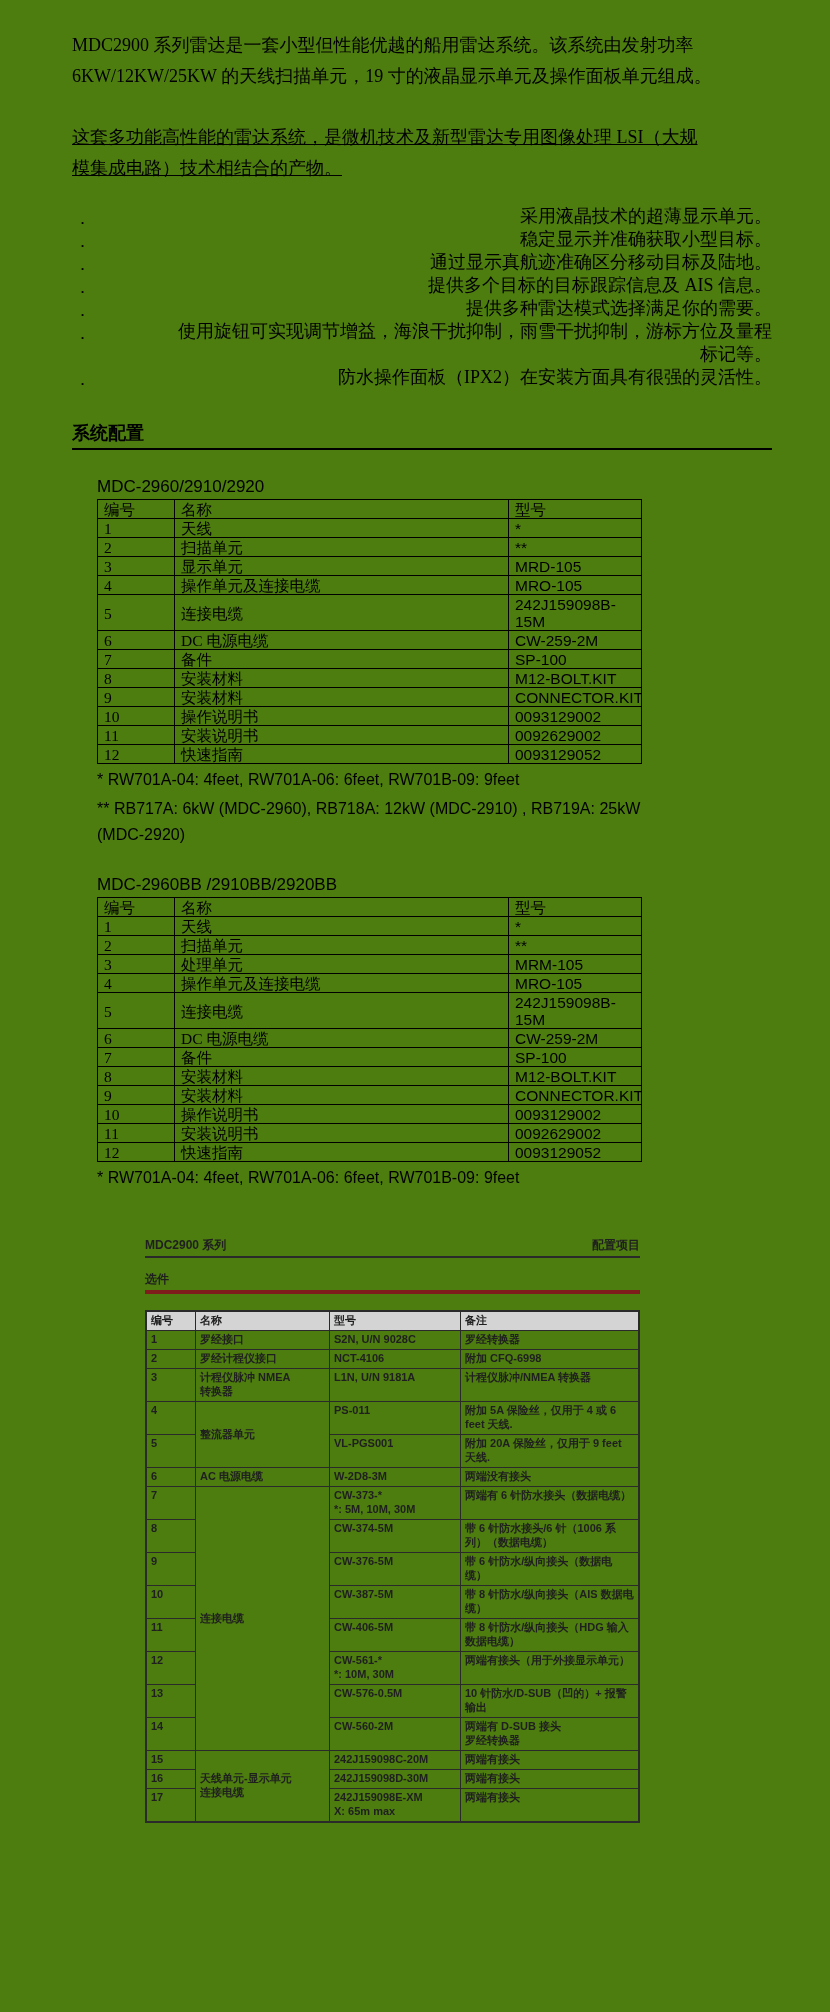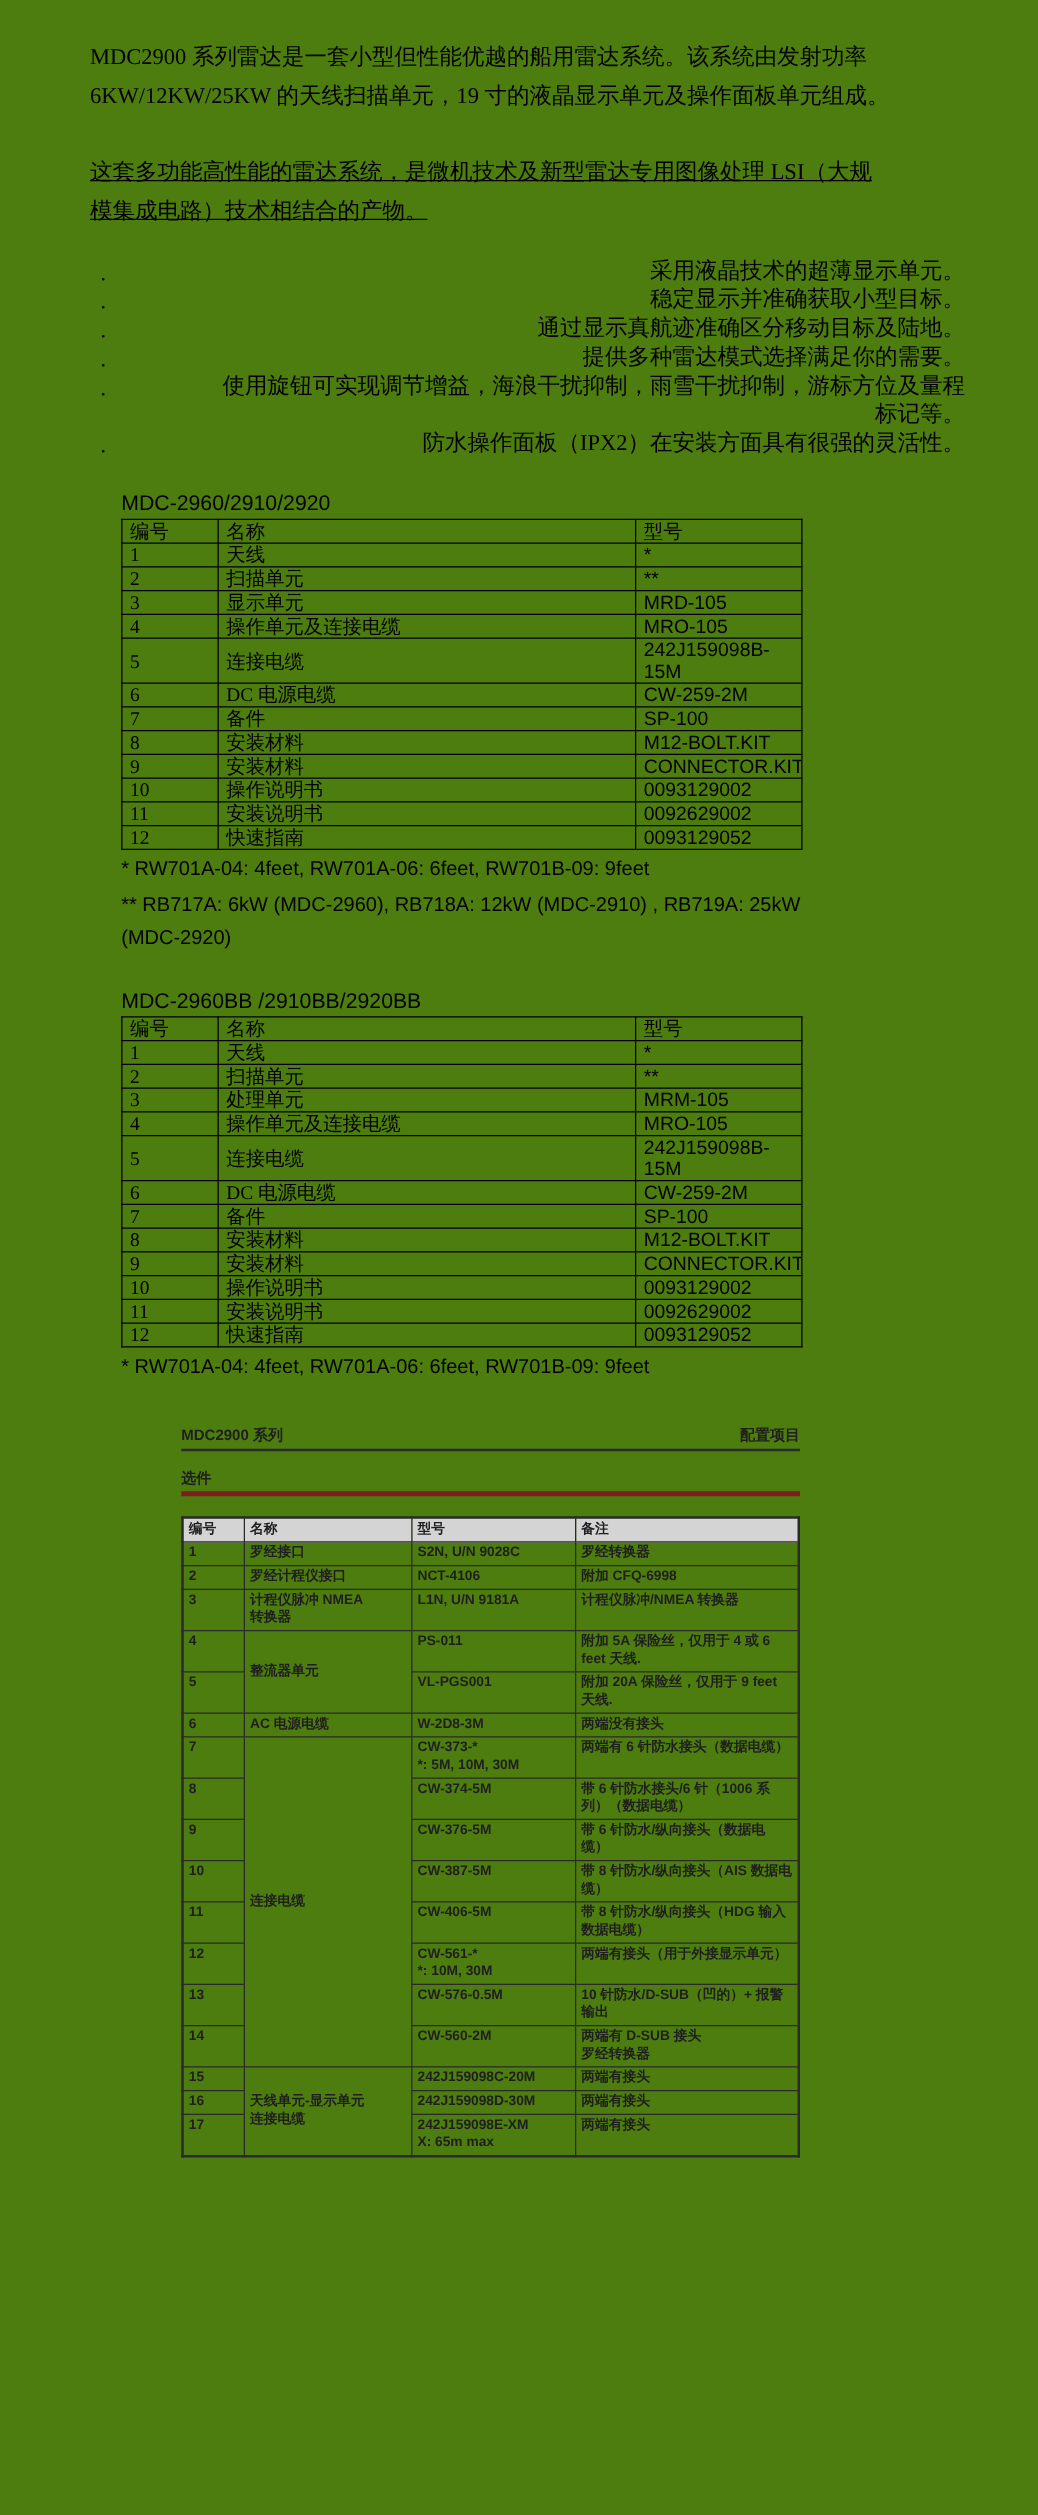--- a/index.html
+++ b/index.html
@@ -31,21 +31,21 @@
   }
   .sys .c0{width:64px;}
   .sys .c1{width:321px;}
   .sys td.c2{font-family:"Liberation Sans","DejaVu Sans",sans-serif;}
   .footnote{
     font-family:"Liberation Sans","DejaVu Sans",sans-serif;
     font-size:16px;line-height:26px;white-space:pre-line;margin-top:3px;
   }
   
   .p2{
-    margin:33px 0 0 73px;width:495px;color:#1f1f1f;
+    margin:46px 0 0 73px;width:495px;color:#1f1f1f;
     font-family:"Liberation Sans","DejaVu Sans",sans-serif;font-weight:bold;
   }
   .p2-header{
     display:flex;justify-content:space-between;font-size:12px;
     border-bottom:2px solid #2a2a2a;padding-bottom:2px;
   }
   .p2-sec{margin-top:13px;font-size:12px;border-bottom:4px solid #7f1d1d;padding-bottom:2px;}
   table.opt{
     margin-top:16px;border-collapse:collapse;width:495px;table-layout:fixed;
     border:2px solid #2a2a2a;font-size:11px;
@@ -67,26 +67,28 @@
 
   <p class="para">MDC2900 系列雷达是一套小型但性能优越的船用雷达系统。该系统由发射功率
 6KW/12KW/25KW 的天线扫描单元，19 寸的液晶显示单元及操作面板单元组成。</p>
   <p class="para second">这套多功能高性能的雷达系统，是微机技术及新型雷达专用图像处理 LSI（大规
 模集成电路）技术相结合的产物。</p>
 
   <ul class="bullets">
     <li><span>采用液晶技术的超薄显示单元。</span></li>
     <li><span>稳定显示并准确获取小型目标。</span></li>
     <li><span>通过显示真航迹准确区分移动目标及陆地。</span></li>
+    <li><span>提供多个目标的目标跟踪信息及 AIS 信息。</span></li>
     <li><span>提供多种雷达模式选择满足你的需要。</span></li>
     <li><span>使用旋钮可实现调节增益，海浪干扰抑制，雨雪干扰抑制，游标方位及量程
 标记等。</span></li>
     <li><span>防水操作面板（IPX2）在安装方面具有很强的灵活性。</span></li>
   </ul>
 
+  <div class="section-heading">系统配置</div>
 
   <div class="tablock">
     <div class="tab-title">MDC-2960/2910/2920</div>
     <table class="sys">
         <thead>
           <tr>
             <th class="c0">编号</th>
             <th class="c1">名称</th>
             <th class="c2">型号</th>
           </tr>

